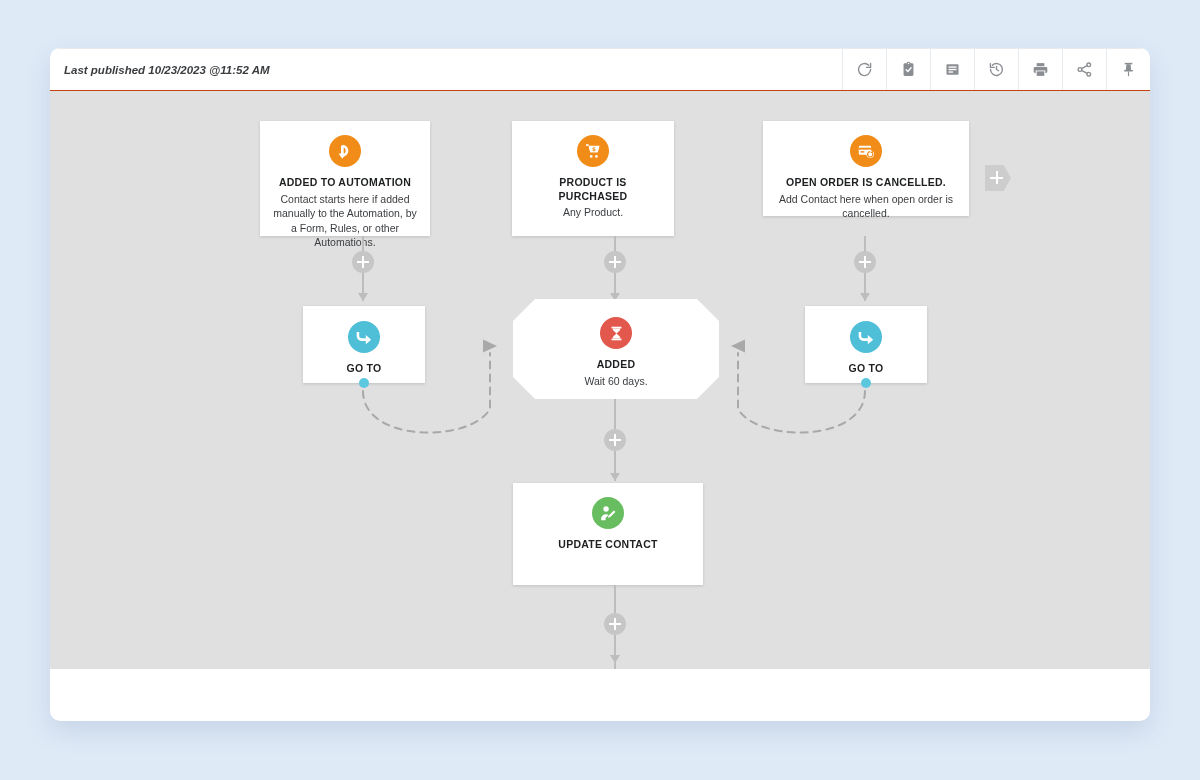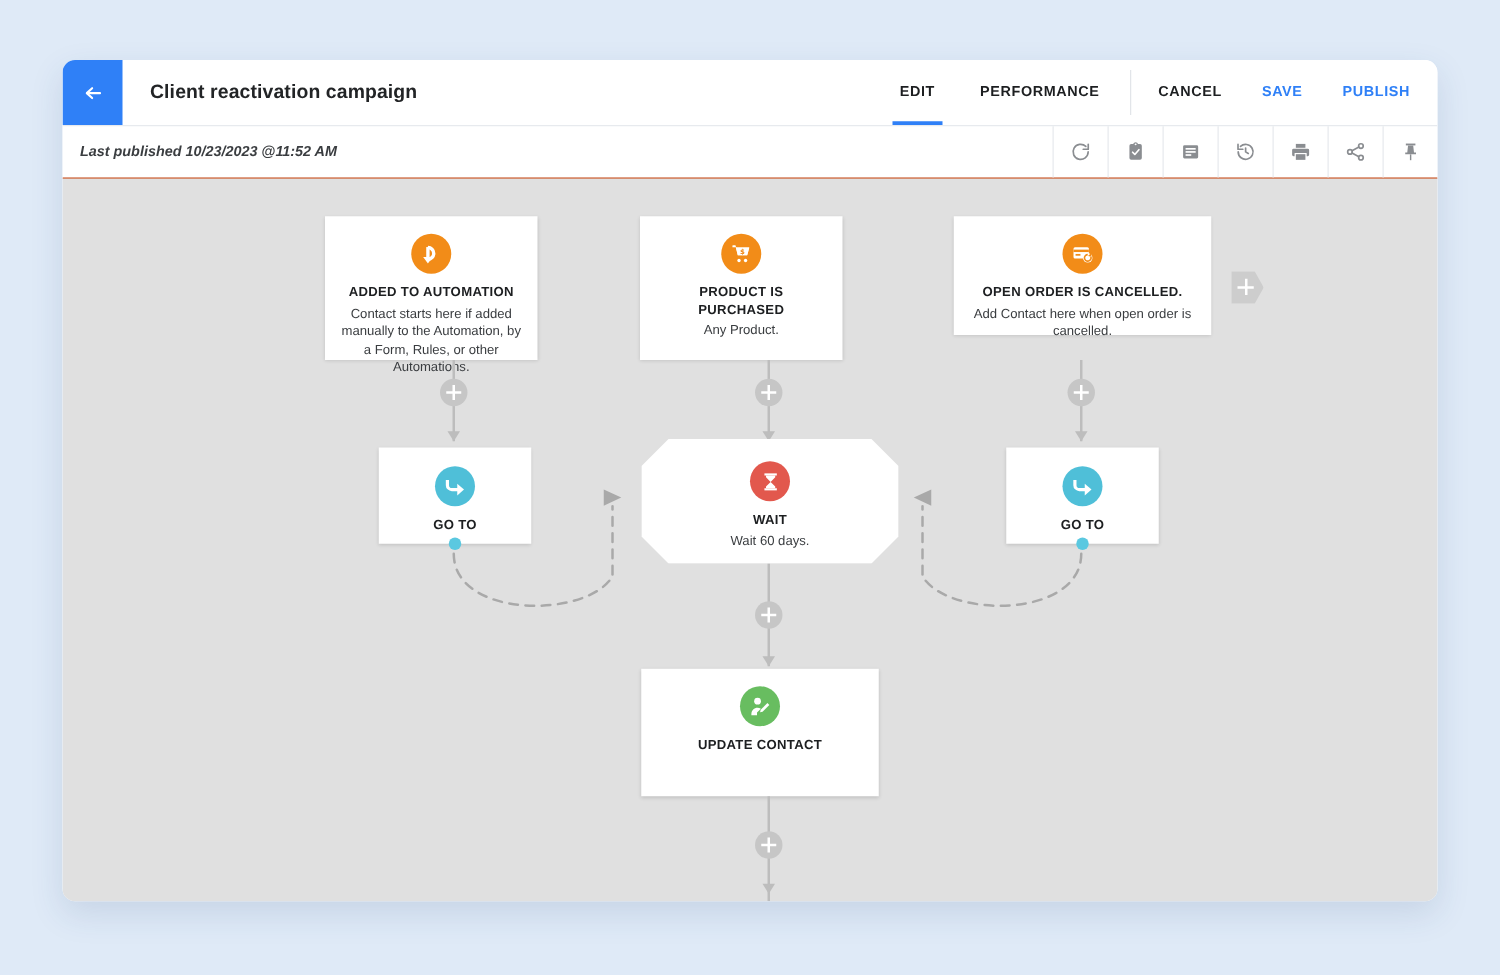--- a/index.html
+++ b/index.html
@@ -243,44 +243,20 @@
     left: 0; top: 0;
     width: 1100px; height: 578px;
     pointer-events: none;
   }
 </style>
 </head>
 <body>
 
 <div class="app-card">
 
-  <div class="header">
-
-    <div class="back-btn">
-      <span>
-        <svg width="19" height="19" viewBox="0 0 24 24" fill="none" stroke="#ffffff" stroke-width="2.1" stroke-linecap="round" stroke-linejoin="round">
-          <line x1="19" y1="12" x2="6" y2="12"></line>
-            <polyline points="11,17 5.6,12 11,7"></polyline>
-        </svg>
-      </span>
-    </div>
-
-    <div class="title">Client reactivation campaign</div>
-
-    <div class="hdr-tabs">
-      <div class="hdr-tab active">EDIT</div>
-      <div class="hdr-tab">PERFORMANCE</div>
-    </div>
-
-    <div class="hdr-sep"></div>
-
-    <div class="hdr-action">CANCEL</div>
-    <div class="hdr-action blue">SAVE</div>
-    <div class="hdr-action blue last">PUBLISH</div>
-  </div>
 
   <div class="subbar">
     <div class="published">Last published 10/23/2023 @11:52 AM</div>
 
     <div class="tool-group">
 
       <div class="tool-btn">
         <span>
           <svg width="17" height="17" viewBox="0 0 24 24" fill="none" stroke="#8a8d91" stroke-width="1.9" stroke-linecap="round" stroke-linejoin="round">
             <path d="M20.5 12a8.5 8.5 0 1 1-2.6-6.1"></path>
@@ -435,21 +411,21 @@
     </div>
 
     <div class="node octagon" style="left:463px; top:208px; width:206px; height:100px; padding-top:18px;">
       <div class="node-icon" style="background:#e2584d;">
         <svg width="17" height="17" viewBox="0 0 24 24" fill="#ffffff">
           <rect x="5" y="2.4" width="14" height="2.4"></rect>
           <rect x="5" y="19.2" width="14" height="2.4"></rect>
           <path d="M6.8 4.8h10.4v2.1L12 12l5.2 5.1v2.1H6.8v-2.1L12 12 6.8 6.9z"></path>
         </svg>
       </div>
-      <div class="node-title">WAIT</div>
+      <div class="node-title">ADDED</div>
       <div class="node-desc">Wait 60 days.</div>
     </div>
 
     <div class="node" style="left:755px; top:215px; width:122px; height:77px; padding-top:15px;">
       <div class="node-icon" style="background:#4fbfd8;">
         <svg width="18" height="18" viewBox="0 0 24 24" fill="#ffffff">
           <path d="M5.6 5.2v5.6a3 3 0 0 0 3 3h8v3.4h-8a6.4 6.4 0 0 1-6.4-6.4V5.2z"></path>
           <polygon points="14.4,9.2 21.6,15.5 14.4,21.8"></polygon>
         </svg>
       </div>

